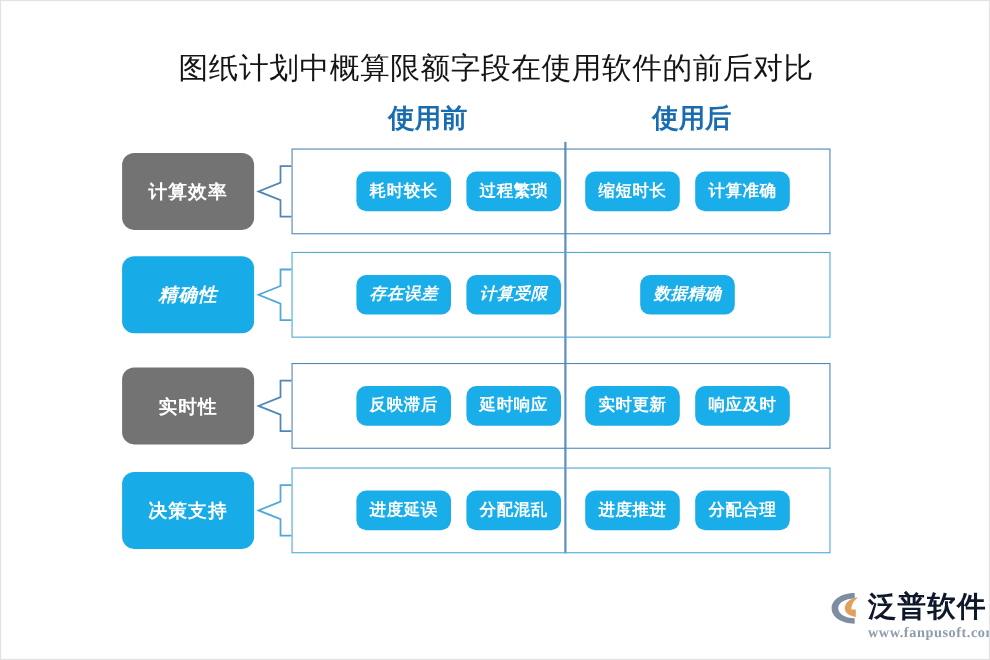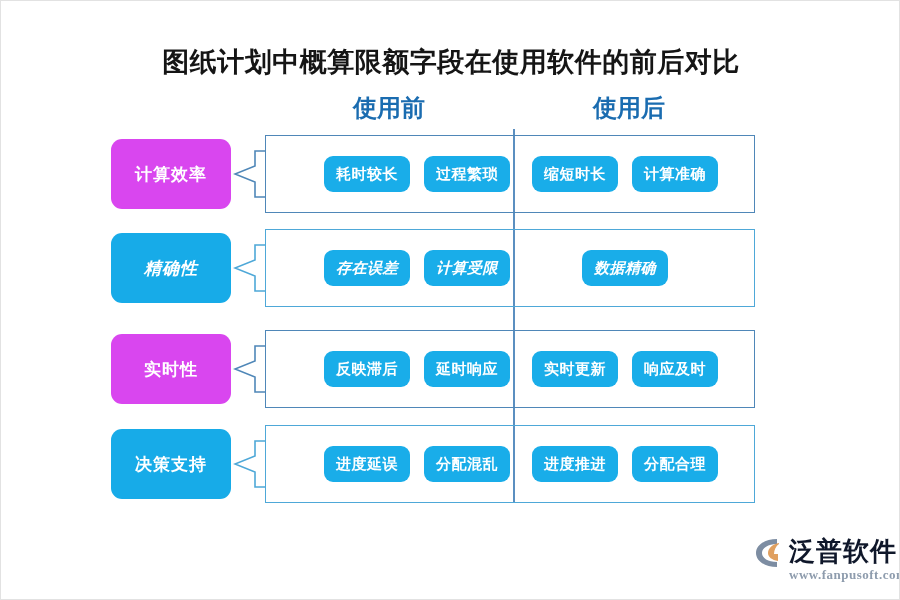--- a/index.html
+++ b/index.html
@@ -24,21 +24,21 @@
   }
 
   
   #page-title {
     position: absolute;
     left: 0;
     top: 44px;
     width: 900px;
     text-align: center;
     font-size: 27px;
-    font-weight: bold;
+    font-weight: normal;
     color: #151515;
     letter-spacing: 0.5px;
     line-height: 34px;
     white-space: nowrap;
   }
 
   
   .col-header {
     position: absolute;
     top: 94px;
@@ -85,21 +85,21 @@
     display: flex;
     align-items: center;
     justify-content: center;
     color: #ffffff;
     font-size: 17px;
     font-weight: bold;
     letter-spacing: 1px;
     white-space: nowrap;
     box-sizing: border-box;
   }
-  .label-dark  { background: #d946ef; }
+  .label-dark  { background: #737373; }
   .label-light { background: #17abe8; }
 
   
   .row-arrow {
     position: absolute;
     left: 232px;
     top: 13px;
     width: 34px;
     height: 52px;
   }

